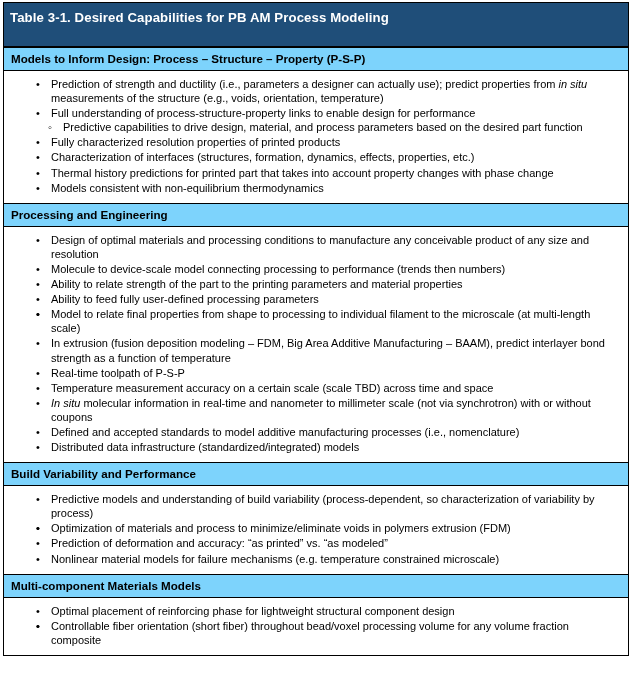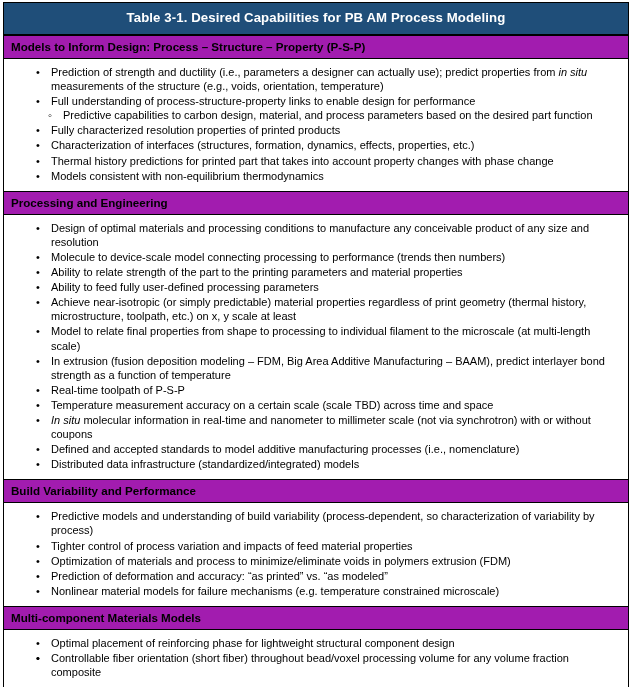--- a/index.html
+++ b/index.html
@@ -19,32 +19,31 @@
     left: 3px;
     top: 2px;
     width: 626px;
     box-sizing: border-box;
     border: 1px solid #000000;
     background: #ffffff;
   }
   .table-title-bar {
     background: #1F4E79;
     border-bottom: 1px solid #000000;
-    text-align: center;
-    padding: 7px 6px 8px 6px;
+    padding: 7px 6px 20px 6px;
   }
   .table-title-text {
     color: #ffffff;
     font-size: 13.2px;
     font-weight: bold;
     letter-spacing: 0.1px;
     line-height: 16px;
   }
   .section-header {
-    background: #a21caf;
+    background: #7dd3fc;
     border-top: 1px solid #000000;
     border-bottom: 1px solid #000000;
     padding: 4px 4px 4px 7px;
   }
   .section-header-text {
     font-size: 11.6px;
     font-weight: bold;
     line-height: 14px;
     color: #000000;
   }
@@ -104,54 +103,54 @@
   </div>
 
   <div id="sections-container">
       <div class="section-header">
         <div class="section-header-text">Models to Inform Design: Process – Structure – Property (P-S-P)</div>
       </div>
       <div class="section-body">
         <ul class="bullet-list">
           <li class="bullet-item"><span class="bullet-marker">•</span><span class="txt">Prediction of strength and ductility (i.e., parameters a designer can actually use); predict properties from <i>in situ</i> measurements of the structure (e.g., voids, orientation, temperature)</span></li>
           <li class="bullet-item"><span class="bullet-marker">•</span><span class="txt">Full understanding of process-structure-property links to enable design for performance</span><ul class="sub-bullet-list">
-              <li class="sub-bullet-item"><span class="sub-bullet-marker">◦</span><span class="txt">Predictive capabilities to carbon design, material, and process parameters based on the desired part function</span></li>
+              <li class="sub-bullet-item"><span class="sub-bullet-marker">◦</span><span class="txt">Predictive capabilities to drive design, material, and process parameters based on the desired part function</span></li>
             </ul></li>
           <li class="bullet-item"><span class="bullet-marker">•</span><span class="txt">Fully characterized resolution properties of printed products</span></li>
           <li class="bullet-item"><span class="bullet-marker">•</span><span class="txt">Characterization of interfaces (structures, formation, dynamics, effects, properties, etc.)</span></li>
           <li class="bullet-item"><span class="bullet-marker">•</span><span class="txt">Thermal history predictions for printed part that takes into account property changes with phase change</span></li>
           <li class="bullet-item"><span class="bullet-marker">•</span><span class="txt">Models consistent with non-equilibrium thermodynamics</span></li>
         </ul>
       </div>
       <div class="section-header">
         <div class="section-header-text">Processing and Engineering</div>
       </div>
       <div class="section-body">
         <ul class="bullet-list">
           <li class="bullet-item"><span class="bullet-marker">•</span><span class="txt">Design of optimal materials and processing conditions to manufacture any conceivable product of any size and resolution</span></li>
           <li class="bullet-item"><span class="bullet-marker">•</span><span class="txt">Molecule to device-scale model connecting processing to performance (trends then numbers)</span></li>
           <li class="bullet-item"><span class="bullet-marker">•</span><span class="txt">Ability to relate strength of the part to the printing parameters and material properties</span></li>
           <li class="bullet-item"><span class="bullet-marker">•</span><span class="txt">Ability to feed fully user-defined processing parameters</span></li>
-          <li class="bullet-item"><span class="bullet-marker">•</span><span class="txt">Achieve near-isotropic (or simply predictable) material properties regardless of print geometry (thermal history, microstructure, toolpath, etc.) on x, y scale at least</span></li>
+          <li class="bullet-item"><span class="bullet-marker">•</span></li>
           <li class="bullet-item"><span class="bullet-marker">•</span><span class="txt">Model to relate final properties from shape to processing to individual filament to the microscale (at multi-length scale)</span></li>
           <li class="bullet-item"><span class="bullet-marker">•</span><span class="txt">In extrusion (fusion deposition modeling – FDM, Big Area Additive Manufacturing – BAAM), predict interlayer bond strength as a function of temperature</span></li>
           <li class="bullet-item"><span class="bullet-marker">•</span><span class="txt">Real-time toolpath of P-S-P</span></li>
           <li class="bullet-item"><span class="bullet-marker">•</span><span class="txt">Temperature measurement accuracy on a certain scale (scale TBD) across time and space</span></li>
           <li class="bullet-item"><span class="bullet-marker">•</span><span class="txt"><i>In situ</i> molecular information in real-time and nanometer to millimeter scale (not via synchrotron) with or without coupons</span></li>
           <li class="bullet-item"><span class="bullet-marker">•</span><span class="txt">Defined and accepted standards to model additive manufacturing processes (i.e., nomenclature)</span></li>
           <li class="bullet-item"><span class="bullet-marker">•</span><span class="txt">Distributed data infrastructure (standardized/integrated) models</span></li>
         </ul>
       </div>
       <div class="section-header">
         <div class="section-header-text">Build Variability and Performance</div>
       </div>
       <div class="section-body">
         <ul class="bullet-list">
           <li class="bullet-item"><span class="bullet-marker">•</span><span class="txt">Predictive models and understanding of build variability (process-dependent, so characterization of variability by process)</span></li>
-          <li class="bullet-item"><span class="bullet-marker">•</span><span class="txt">Tighter control of process variation and impacts of feed material properties</span></li>
+          <li class="bullet-item"><span class="bullet-marker">•</span></li>
           <li class="bullet-item"><span class="bullet-marker">•</span><span class="txt">Optimization of materials and process to minimize/eliminate voids in polymers extrusion (FDM)</span></li>
           <li class="bullet-item"><span class="bullet-marker">•</span><span class="txt">Prediction of deformation and accuracy: “as printed” vs. “as modeled”</span></li>
           <li class="bullet-item"><span class="bullet-marker">•</span><span class="txt">Nonlinear material models for failure mechanisms (e.g. temperature constrained microscale)</span></li>
         </ul>
       </div>
       <div class="section-header">
         <div class="section-header-text">Multi-component Materials Models</div>
       </div>
       <div class="section-body">
         <ul class="bullet-list">

